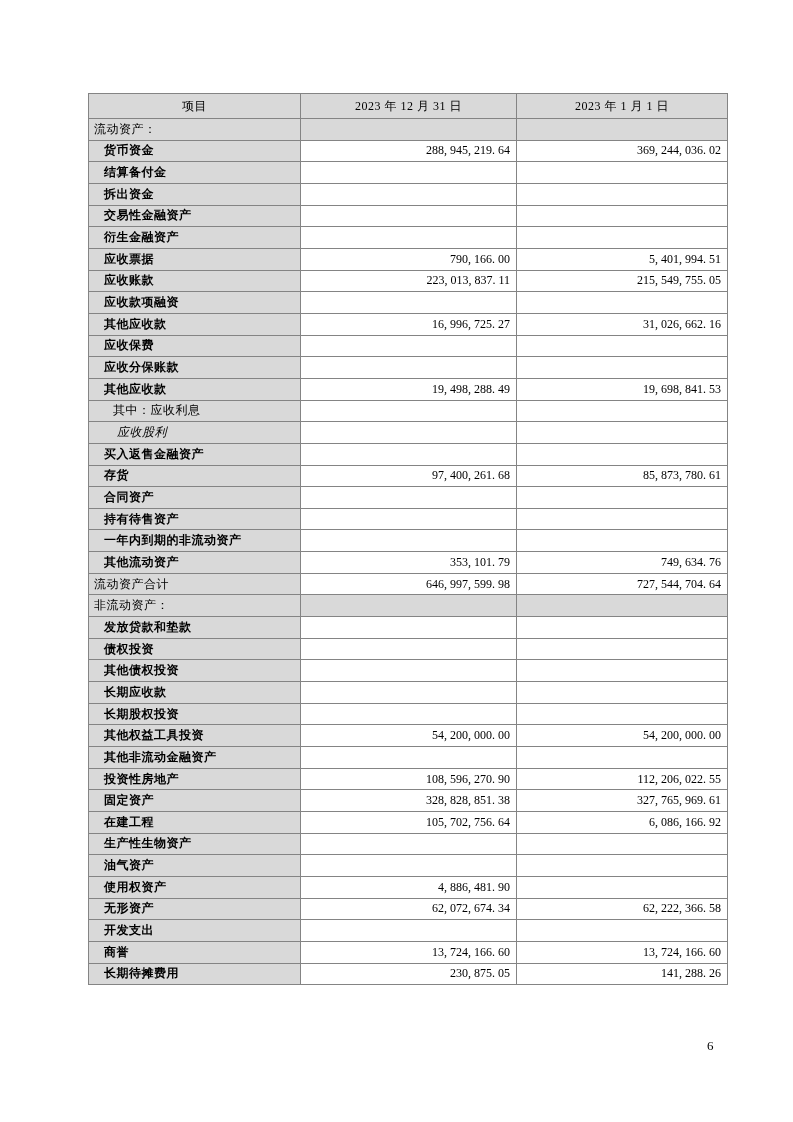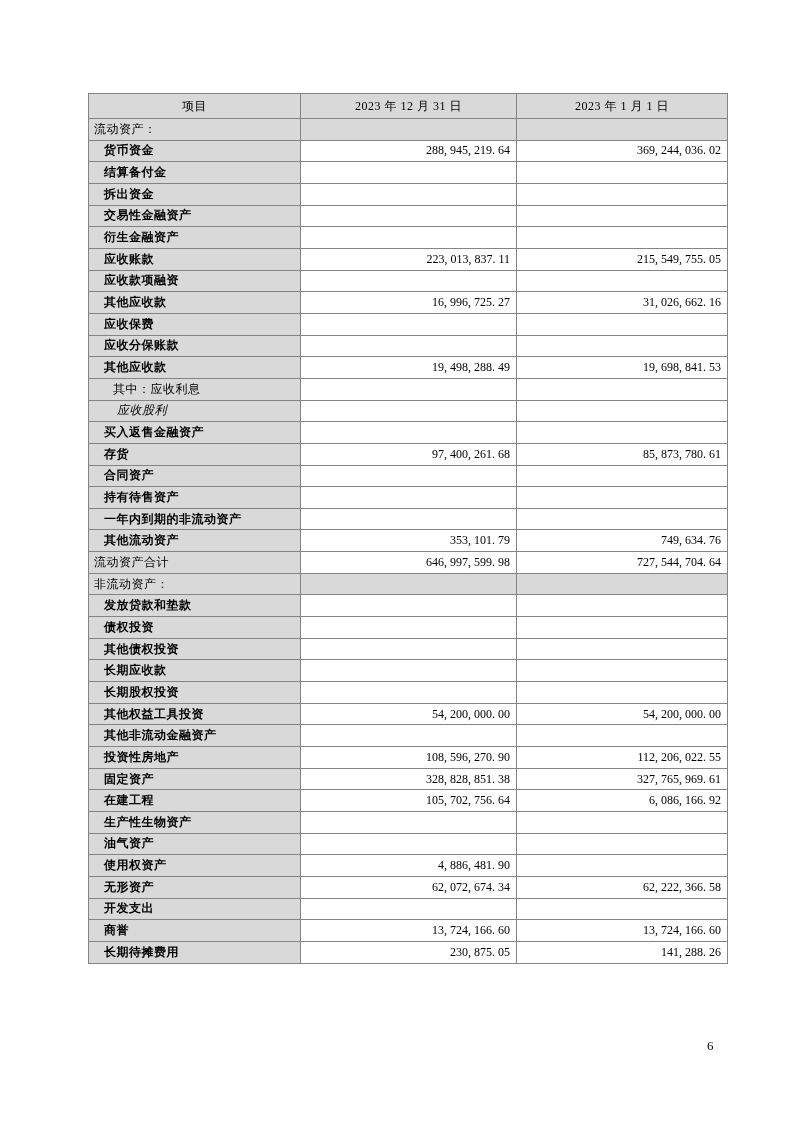--- a/index.html
+++ b/index.html
@@ -106,20 +106,25 @@
           <td class="c-val"></td>
           <td class="c-val"></td>
         </tr>
 
         <tr class="item">
           <td class="c-item indent-1">衍生金融资产</td>
           <td class="c-val"></td>
           <td class="c-val"></td>
         </tr>
 
+        <tr class="item">
+          <td class="c-item indent-1">应收票据</td>
+          <td class="c-val">790, 166. 00</td>
+          <td class="c-val">5, 401, 994. 51</td>
+        </tr>
 
         <tr class="item">
           <td class="c-item indent-1">应收账款</td>
           <td class="c-val">223, 013, 837. 11</td>
           <td class="c-val">215, 549, 755. 05</td>
         </tr>
 
         <tr class="item">
           <td class="c-item indent-1">应收款项融资</td>
           <td class="c-val"></td>

